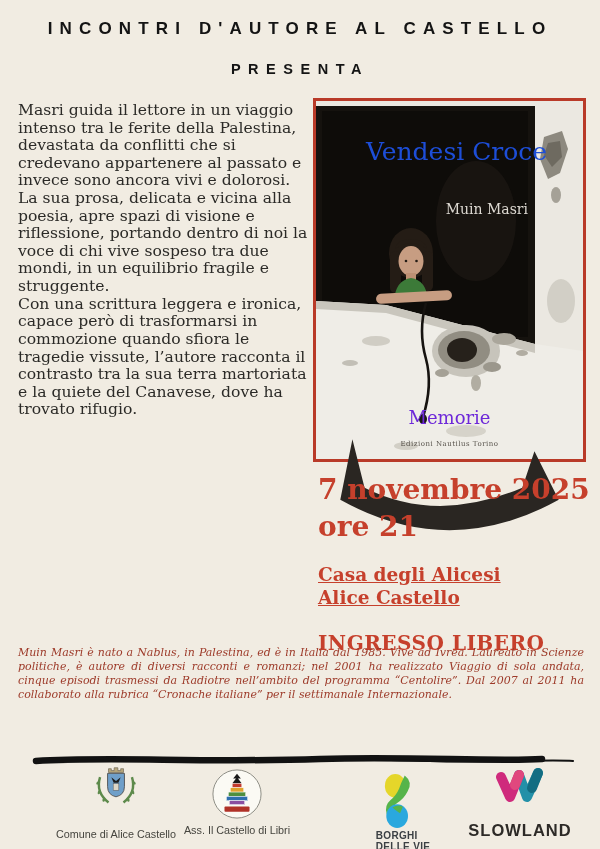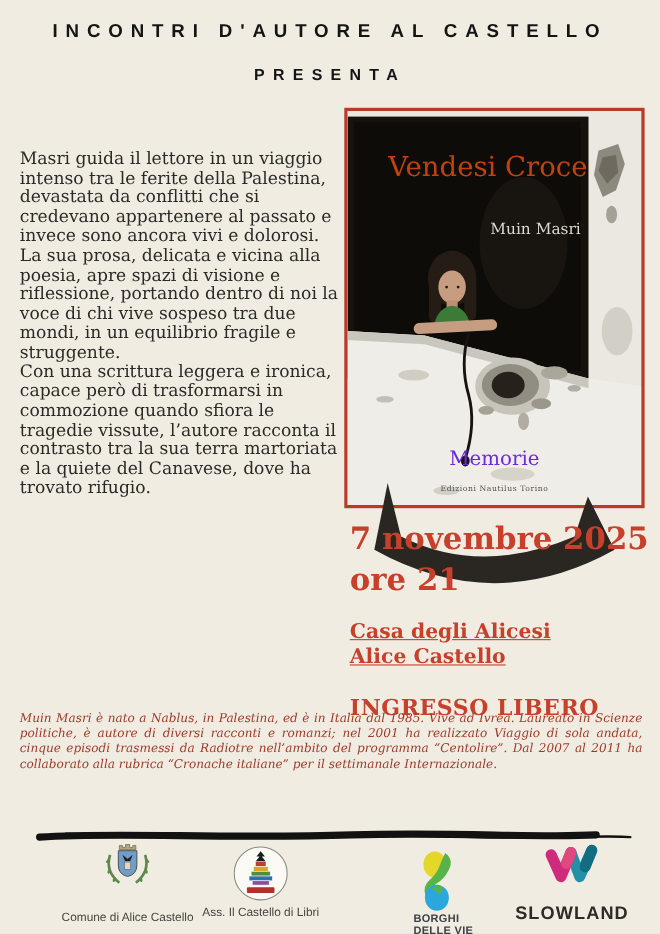--- a/index.html
+++ b/index.html
@@ -11,29 +11,29 @@
     overflow:hidden;
     font-family:"Liberation Sans",sans-serif;
   }
   
   .hdr1{position:absolute;top:19px;left:0;width:100%;text-align:center;
     font-weight:bold;font-size:17px;letter-spacing:.42em;color:#141414;}
   .hdr2{position:absolute;top:61px;left:0;width:100%;text-align:center;
     font-weight:bold;font-size:14.5px;letter-spacing:.52em;color:#141414;}
   
   .intro{position:absolute;left:18px;top:102px;width:296px;
-    font-family:"DejaVu Serif",serif;font-size:15.6px;line-height:1.13;color:#2b2a27;margin-top:34px;}
+    font-family:"DejaVu Serif",serif;font-size:15.6px;line-height:1.13;color:#2b2a27;}
   .intro p{margin:0;}
   
   .cover{position:absolute;left:313px;top:98px;width:273px;height:364px;
     border:3px solid #b93a28;box-sizing:border-box;background:#eceae3;}
   .cover-photo{position:absolute;inset:0;}
   .cover-photo svg{display:block;width:100%;height:100%;}
-  .cover-title{position:absolute;top:36px;left:20px;width:215px;text-align:center;
-    font-family:"DejaVu Serif",serif;font-size:25px;color:#c2410c;}
+  .cover-title{position:absolute;top:36px;left:33px;width:215px;text-align:center;
+    font-family:"DejaVu Serif",serif;font-size:25px;color:#1d4ed8;}
   .cover-author{position:absolute;top:100px;left:0;width:212px;text-align:right;
     font-family:"DejaVu Serif",serif;font-size:14px;color:#ddd9d2;}
   .cover-series{position:absolute;top:306px;left:0;width:100%;text-align:center;
     font-family:"DejaVu Serif",serif;font-size:18px;color:#6d28d9;}
   .cover-glyph{position:absolute;top:326px;left:0;width:100%;text-align:center;}
   .cover-publisher{position:absolute;top:339px;left:0;width:100%;text-align:center;
     font-family:"DejaVu Serif",serif;font-size:7px;letter-spacing:.5px;color:#57524b;}
   
   .title-block{position:absolute;left:0;top:470px;width:312px;text-align:center;
     font-family:"DejaVu Serif",serif;font-weight:bold;color:#35304e;}

